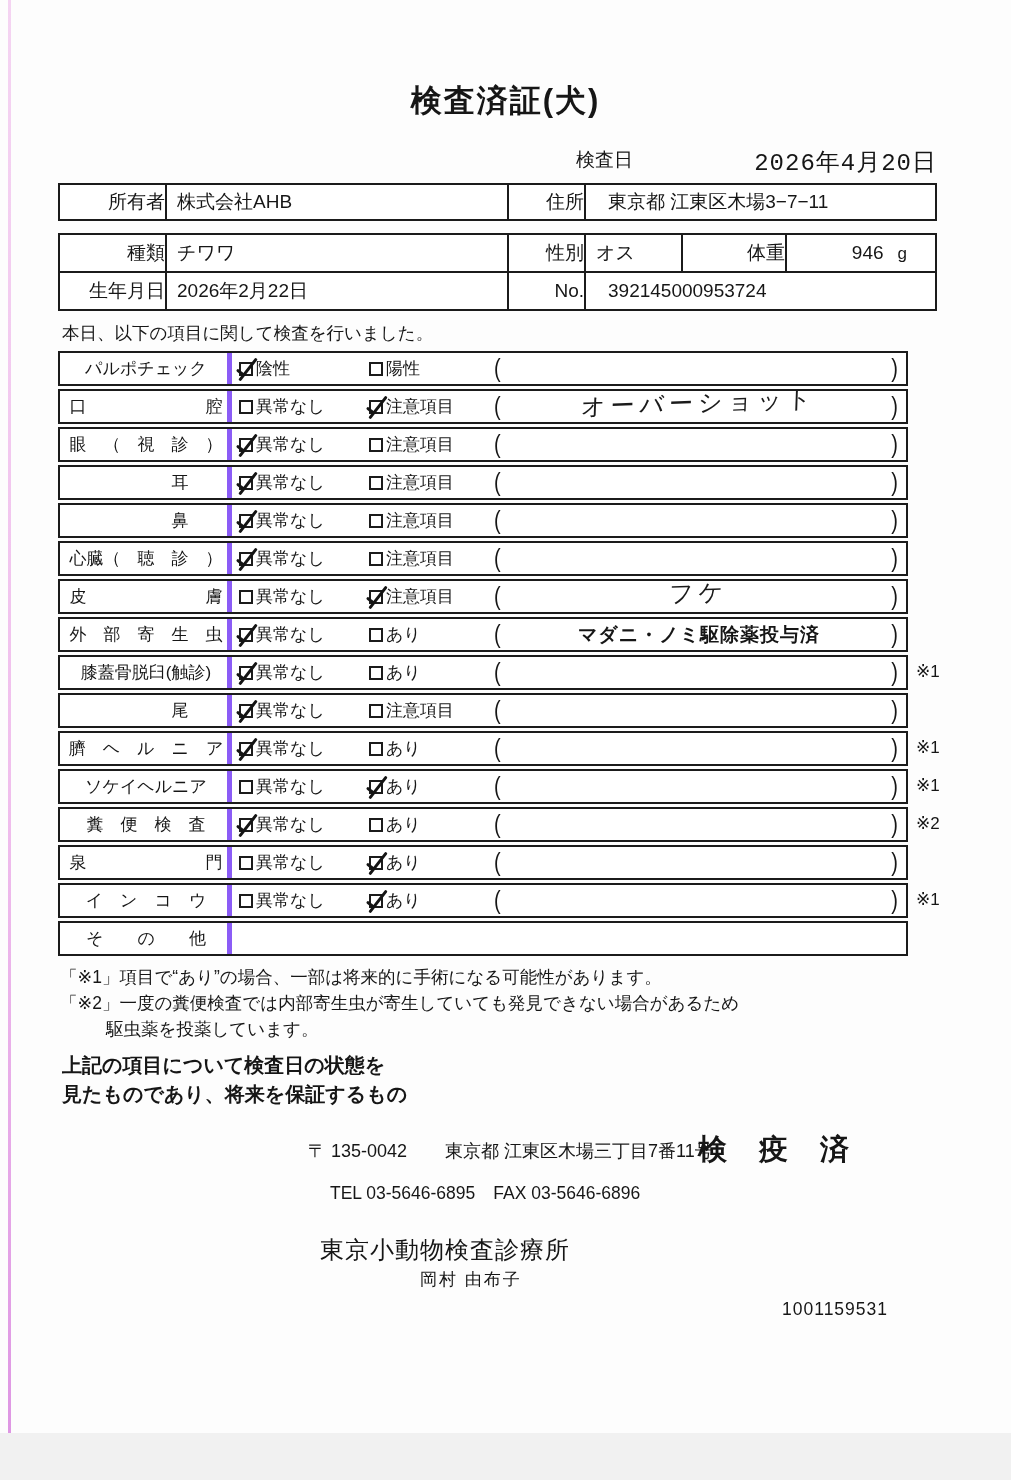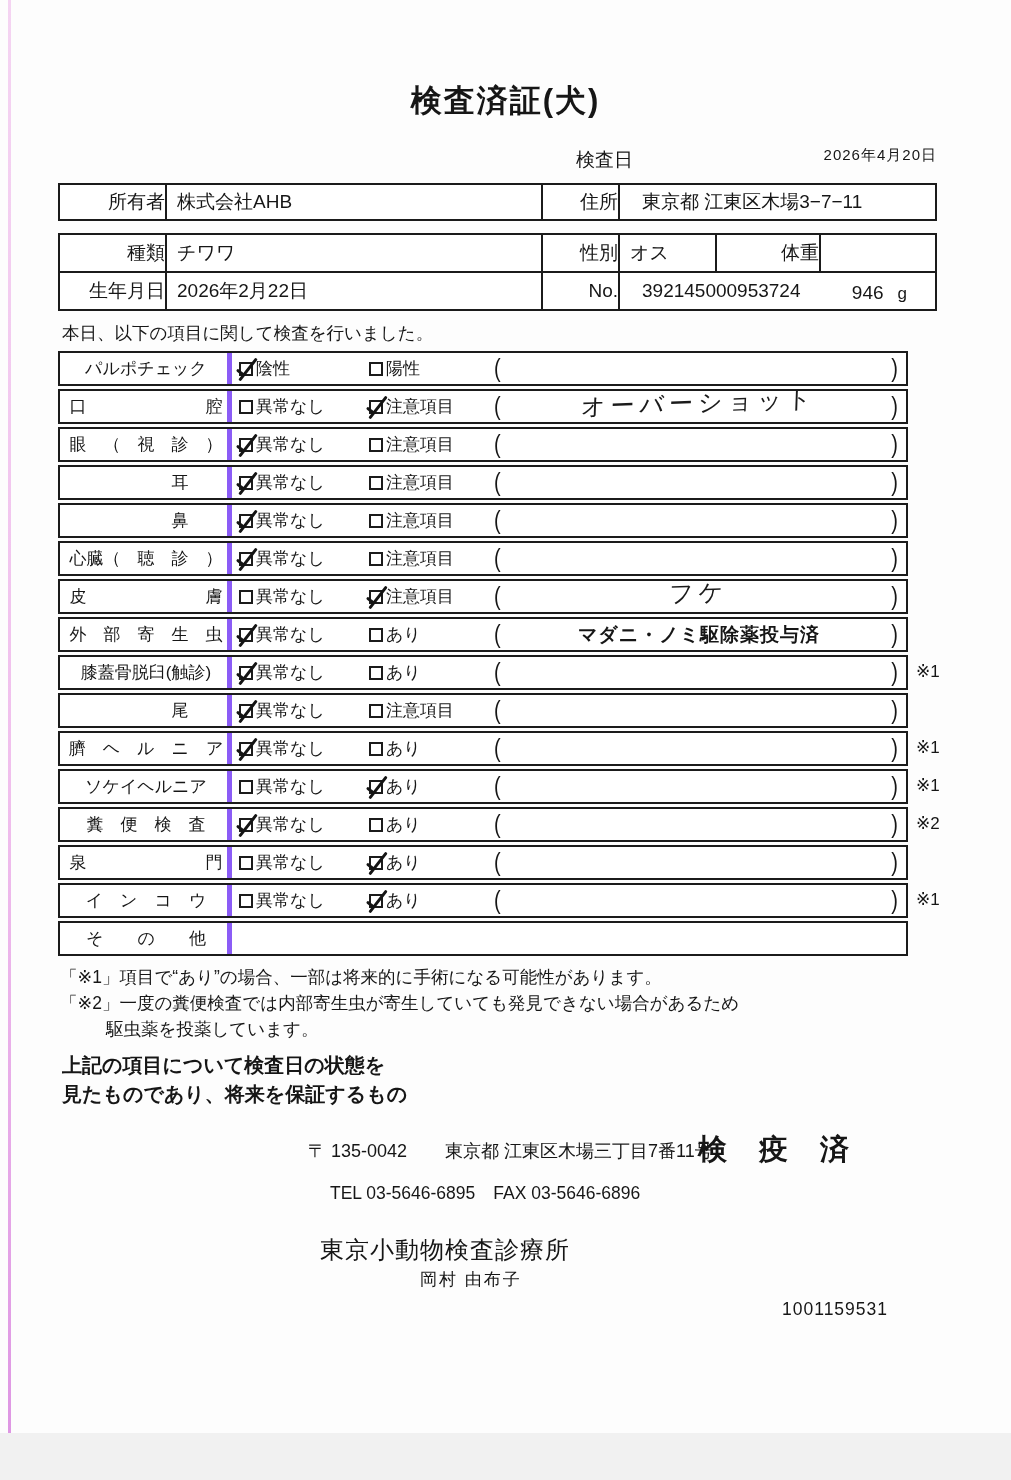--- a/index.html
+++ b/index.html
@@ -18,36 +18,36 @@
   }
   .scan-bottom-band{
     position:absolute;left:0;bottom:0;width:100%;height:47px;
     background:#f1f1f1;
   }
   .doc-title{
     position:absolute;top:80px;left:0;width:100%;
     text-align:center;font-size:31px;font-weight:600;letter-spacing:2px;
   }
   .date-label{position:absolute;top:147px;left:576px;font-size:19px;}
-  .date-value{position:absolute;top:146px;right:74px;font-size:15px;letter-spacing:1px;}
+  .date-value{position:absolute;top:146px;right:74px;font-size:24px;letter-spacing:1px;font-family:Liberation Mono, monospace;}
 
   .hbox{position:absolute;left:58px;width:875px;border:2px solid #1b1b1b;background:#fff;}
   .hbox1{top:183px;height:34px;}
   .hbox2{top:233px;}
   .hrow{display:flex;height:36px;line-height:36px;font-size:19px;}
   .hbox1 .hrow{height:34px;line-height:34px;}
   .hrow + .hrow{border-top:2px solid #1b1b1b;}
   .hcell{white-space:nowrap;overflow:visible;}
   .hcell.lbl{text-align:right;}
   .hcell.bdr{border-right:2px solid #1b1b1b;}
-  .w105{width:105px;}.w342{width:376px;padding-left:10px;box-sizing:border-box;}
+  .w105{width:105px;}.w342{width:342px;padding-left:10px;box-sizing:border-box;}
   .w75{width:75px;}.w97{width:97px;padding-left:10px;box-sizing:border-box;}
   .w66{width:66px;text-align:center;padding-left:36px;}
   .wrest{flex:1;padding-left:22px;box-sizing:border-box;}
-  .weight-cell{flex:1;text-align:right;padding-right:28px;box-sizing:border-box;margin-top:40px;}
+  .weight-cell{flex:1;text-align:right;padding-right:28px;box-sizing:border-box;}
   .weight-unit{display:inline-block;margin-left:14px;font-size:17px;}
 
   .intro-line{position:absolute;top:321px;left:62px;font-size:17.5px;}
 
   .exam-table{position:absolute;top:351px;left:58px;width:850px;}
   .trow{
     position:relative;box-sizing:border-box;
     width:850px;height:35px;margin-bottom:3px;
     border:2px solid #1b1b1b;background:#fff;
     display:flex;align-items:center;

